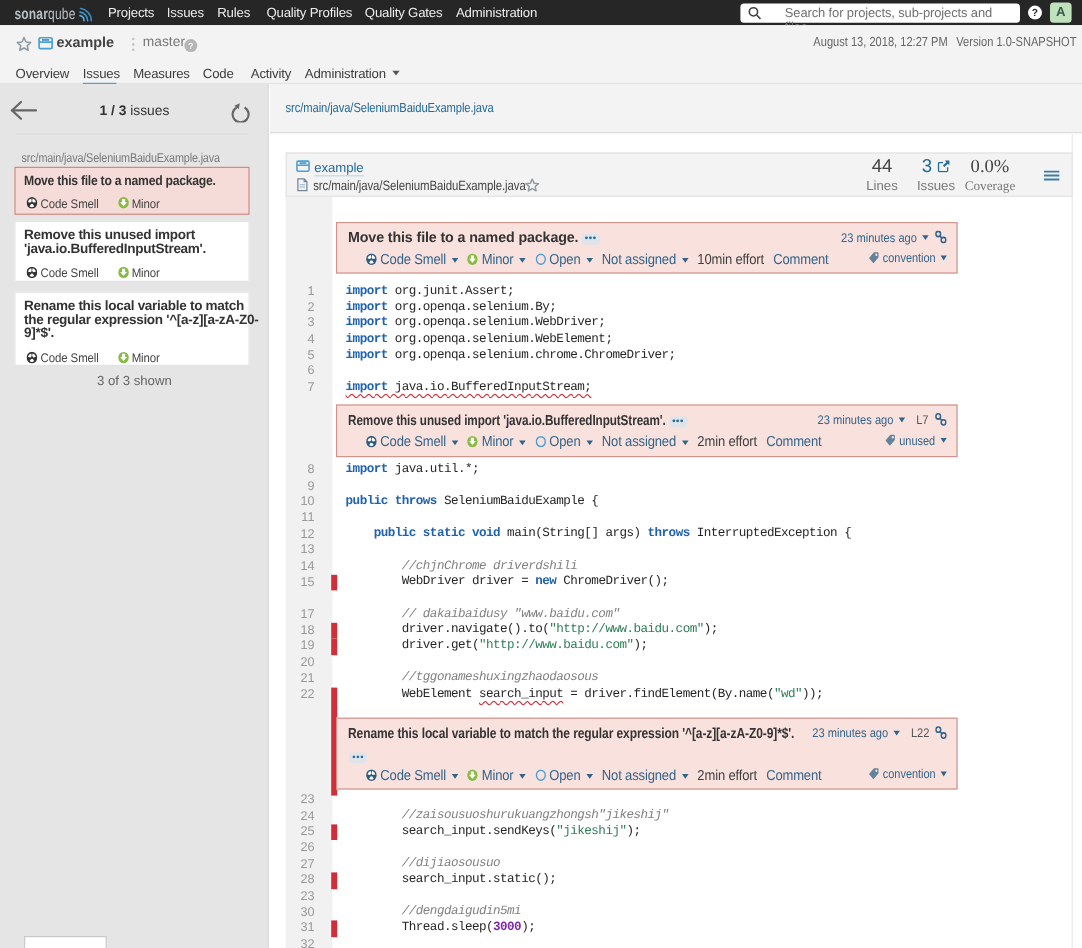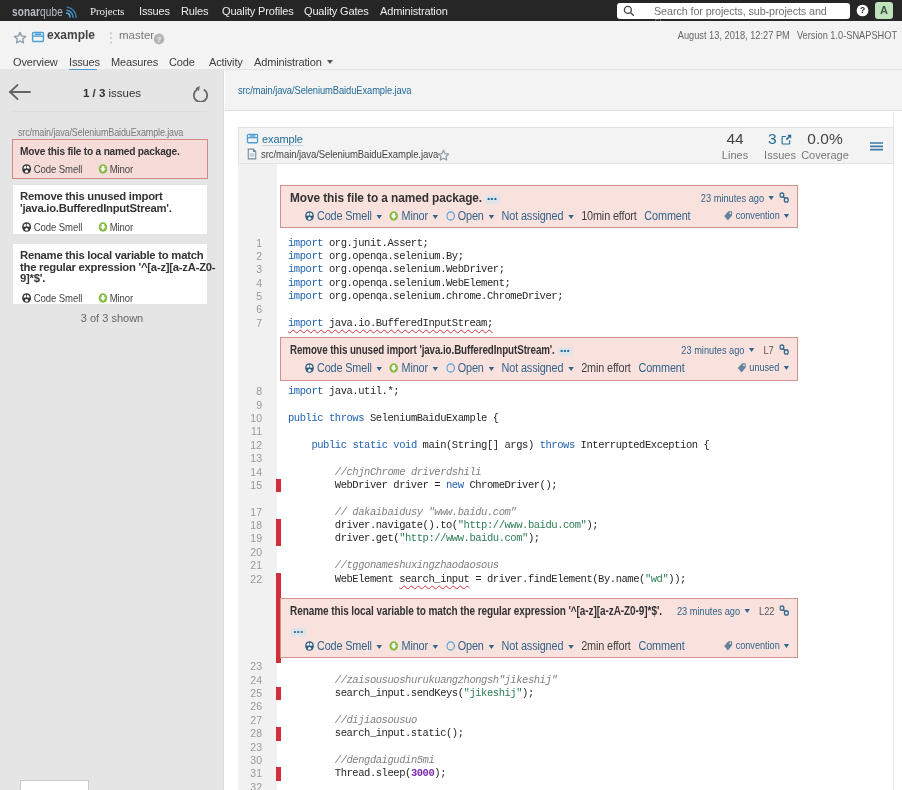--- a/index.html
+++ b/index.html
@@ -67,21 +67,21 @@
 #hamb { position:absolute; left:631px; top:14.5px; }
 #hamb svg { display:block; }
 
 
 #gutter { position:absolute; left:238px; top:164px; width:39px; height:626px; background:#f1f1f1; }
 .cl { position:absolute; left:238px; width:655px; height:13.37px;
   font-family:"Liberation Mono",monospace; font-size:10.5px; letter-spacing:-0.45px; white-space:pre; color:#262626; line-height:13.37px; }
 .ln { position:absolute; left:0; top:0; width:24px; text-align:right; color:#999;
   font-family:"Liberation Sans",sans-serif; font-size:10.5px; letter-spacing:0; }
 .ct2 { position:absolute; left:50px; top:0; }
-.k { color:#2062af; font-weight:normal;text-align:right; }
+.k { color:#2062af; font-weight:bold;text-align:right; }
 .s { color:#2d7d55; }
 .c { color:#808080; font-style:italic; }
 .ct { color:#7d2bab; font-weight:bold; }
 .sq { text-decoration:underline; text-decoration-style:wavy; text-decoration-color:#d4333f; text-decoration-thickness:0.9px; text-underline-offset:2.5px; }
 .redbar { position:absolute; left:276.3px; width:4.6px; background:#d02f3a; }
 
 
 .banner { position:absolute; left:280px; width:518px; background:#f9e1de; border:1px solid #cf948d; }
 .btitle { position:absolute; left:8.5px; top:5px; font-size:12px; font-weight:bold; color:#333; letter-spacing:-0.1px; white-space:nowrap; }
 .bright { position:absolute; right:8px; top:6px; font-size:10.4px; color:#326489; white-space:nowrap; }
@@ -101,21 +101,21 @@
 
 <div id="topbar">
   <div id="logo"><span class="sx" style="transform:scaleX(0.77);"><b>sonar</b><span>qube</span></span></div>
   <div id="wave"><svg width="13" height="17" viewBox="0 0 16 17">
           <g fill="none" stroke-linecap="round">
             <path d="M2.6 4.3 A12.5 12.5 0 0 1 13.6 16.9" stroke="#3b83b8" stroke-width="1.7"></path>
             <path d="M2.1 8 A8.8 8.8 0 0 1 9.9 16.8" stroke="#4896cc" stroke-width="1.7"></path>
             <path d="M2.04 11.6 A5 5 0 0 1 6.1 16.7" stroke="#57aade" stroke-width="1.7"></path>
           </g>
         </svg></div>
-  <span class="navlink" style="left:90px;font-family:Liberation Serif, serif;">Projects</span>
+  <span class="navlink" style="left:90px;">Projects</span>
   <span class="navlink" style="left:139px;">Issues</span>
   <span class="navlink" style="left:181px;">Rules</span>
   <span class="navlink" style="left:222px;">Quality Profiles</span>
   <span class="navlink" style="left:304px;">Quality Gates</span>
   <span class="navlink" style="left:380px;">Administration</span>
   <div id="searchbox">
         <svg width="12" height="12" viewBox="0 0 16 16">
           <circle cx="6.5" cy="6.5" r="4.6" fill="none" stroke="#444" stroke-width="1.8"></circle>
           <path d="M10 10 L14.3 14.3" stroke="#444" stroke-width="1.8"></path>
         </svg>
@@ -256,21 +256,21 @@
       </div>
   <div class="metric" style="left:521px;width:40px;">
         <div class="mval"><a>3</a> <svg width="11" height="11" viewBox="0 0 16 16" style="vertical-align:-1px">
             <g fill="none" stroke="#236a97" stroke-width="1.6">
               <path d="M12.6 9.2 L12.6 13.6 Q12.6 14.6 11.6 14.6 L2.6 14.6 Q1.6 14.6 1.6 13.6 L1.6 4.6 Q1.6 3.6 2.6 3.6 L7 3.6"></path>
             </g>
             <path d="M9.2 1.2 L14.8 1.2 L14.8 6.8 L12.9 4.9 L8.7 9.1 L6.9 7.3 L11.1 3.1 Z" fill="#236a97"></path>
           </svg></div>
         <div class="mlab">Issues</div>
       </div>
-  <div class="metric" style="left:558px;width:56px;">
+  <div class="metric" style="left:558px;width:56px;font-family:Liberation Serif, serif;">
         <div class="mval">0.0%</div>
         <div class="mlab">Coverage</div>
       </div>
   <div id="hamb">
         <svg width="13" height="10" viewBox="0 0 13 10">
           <g stroke="#3e7ba6" stroke-width="1.7">
             <path d="M0 1 H13 M0 4.33 H13 M0 7.66 H13"></path>
           </g>
         </svg>
       </div>

